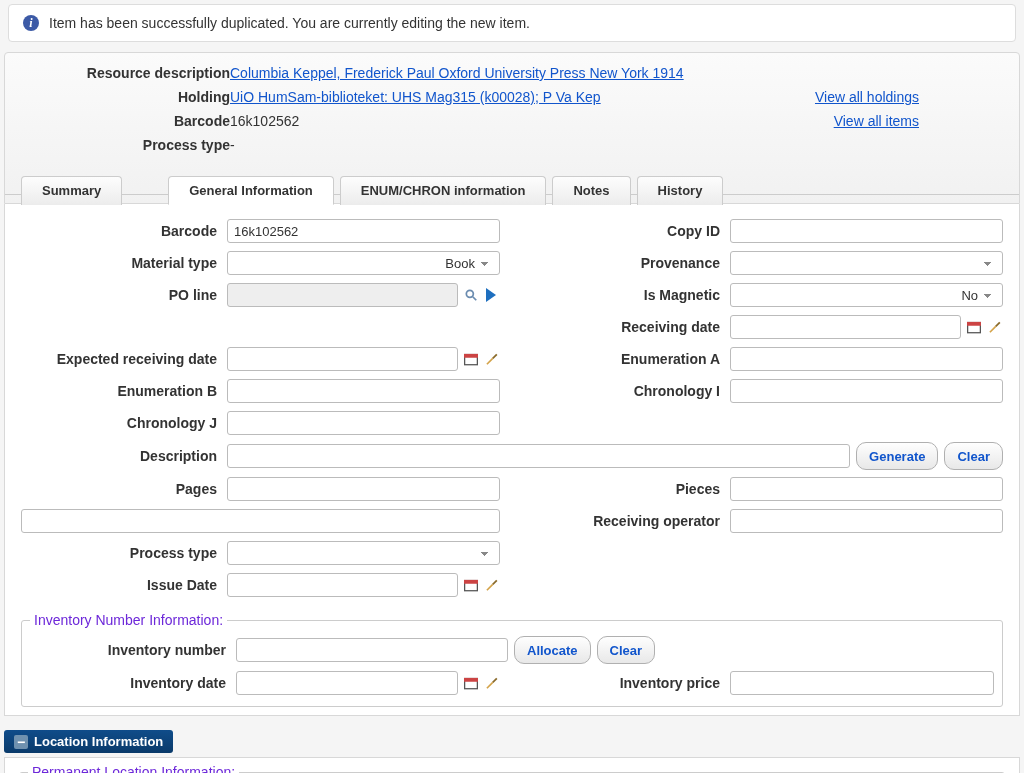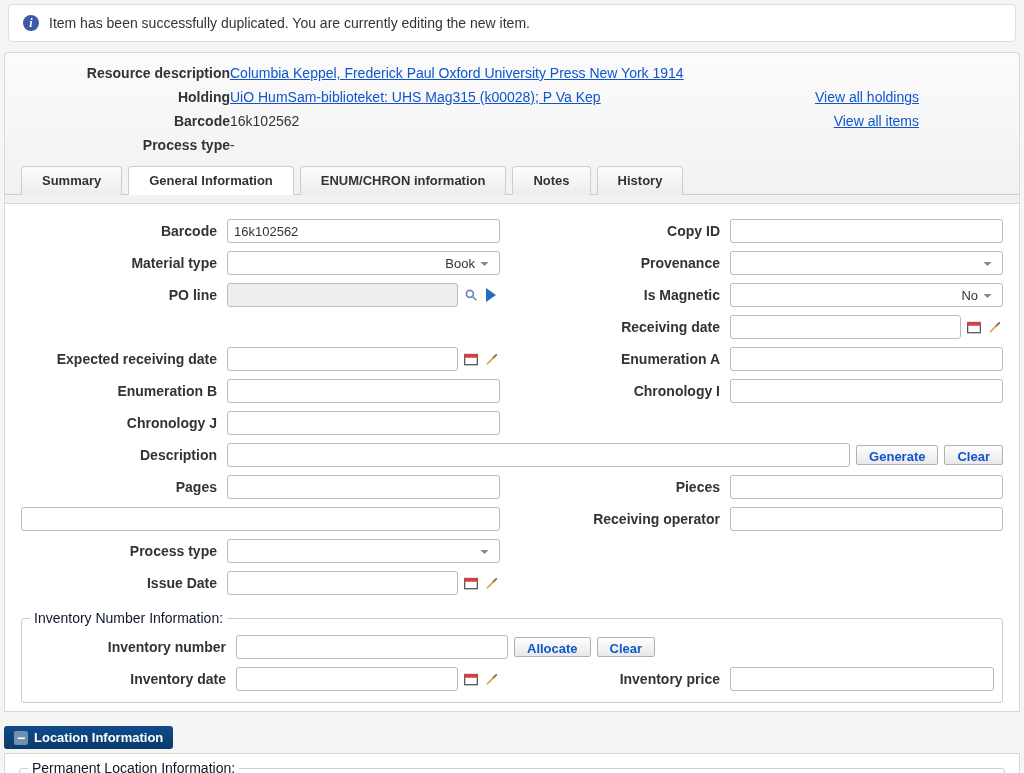--- a/index.html
+++ b/index.html
@@ -75,25 +75,26 @@
     border: 1px solid #ccc;
     border-bottom: none;
     background: linear-gradient(#fdfdfd, #ececec);
     padding: 6px 20px;
     border-radius: 4px 4px 0 0;
     font-size: 13px;
     font-weight: bold;
     color: #333;
     cursor: pointer;
     position: relative;
-    top: 1px;
+    top: 11px;
   }
   .tab.active {
     background: #fff;
     border-bottom: 1px solid #fff;
+    margin-left: 40px;
   }
   .form-area {
     background: #fff;
     border: 1px solid #d8d8d8;
     border-top: none;
     margin: 0 4px;
     padding: 14px 16px 8px 16px;
   }
   .two-col {
     display: grid;
@@ -149,35 +150,35 @@
     justify-content: center;
     cursor: pointer;
     font-size: 14px;
   }
   .btn {
     border: 1px solid #b0b0b0;
     background: linear-gradient(#fefefe,#e8e8e8);
     color: #1155cc;
     font-weight: bold;
     padding: 3px 12px;
-    border-radius: 2px;
+    border-radius: 10px;
     cursor: pointer;
     font-size: 13px;
     margin-left: 6px;
-    height: 20px;
+    height: 28px;
   }
   fieldset.inline-fs {
     border: 1px solid #ccc;
     border-radius: 3px;
     margin-top: 8px;
     padding: 8px 8px 4px 8px;
   }
   fieldset.inline-fs legend {
     font-size: 14px;
-    color: #0f172a;
+    color: #6d28d9;
     padding: 0 4px;
   }
   .section-header {
     background: linear-gradient(#0f4c8a,#0a3a6a);
     color: #fff;
     font-weight: bold;
     padding: 4px 10px;
     border-radius: 3px;
     display: inline-flex;
     align-items: center;

